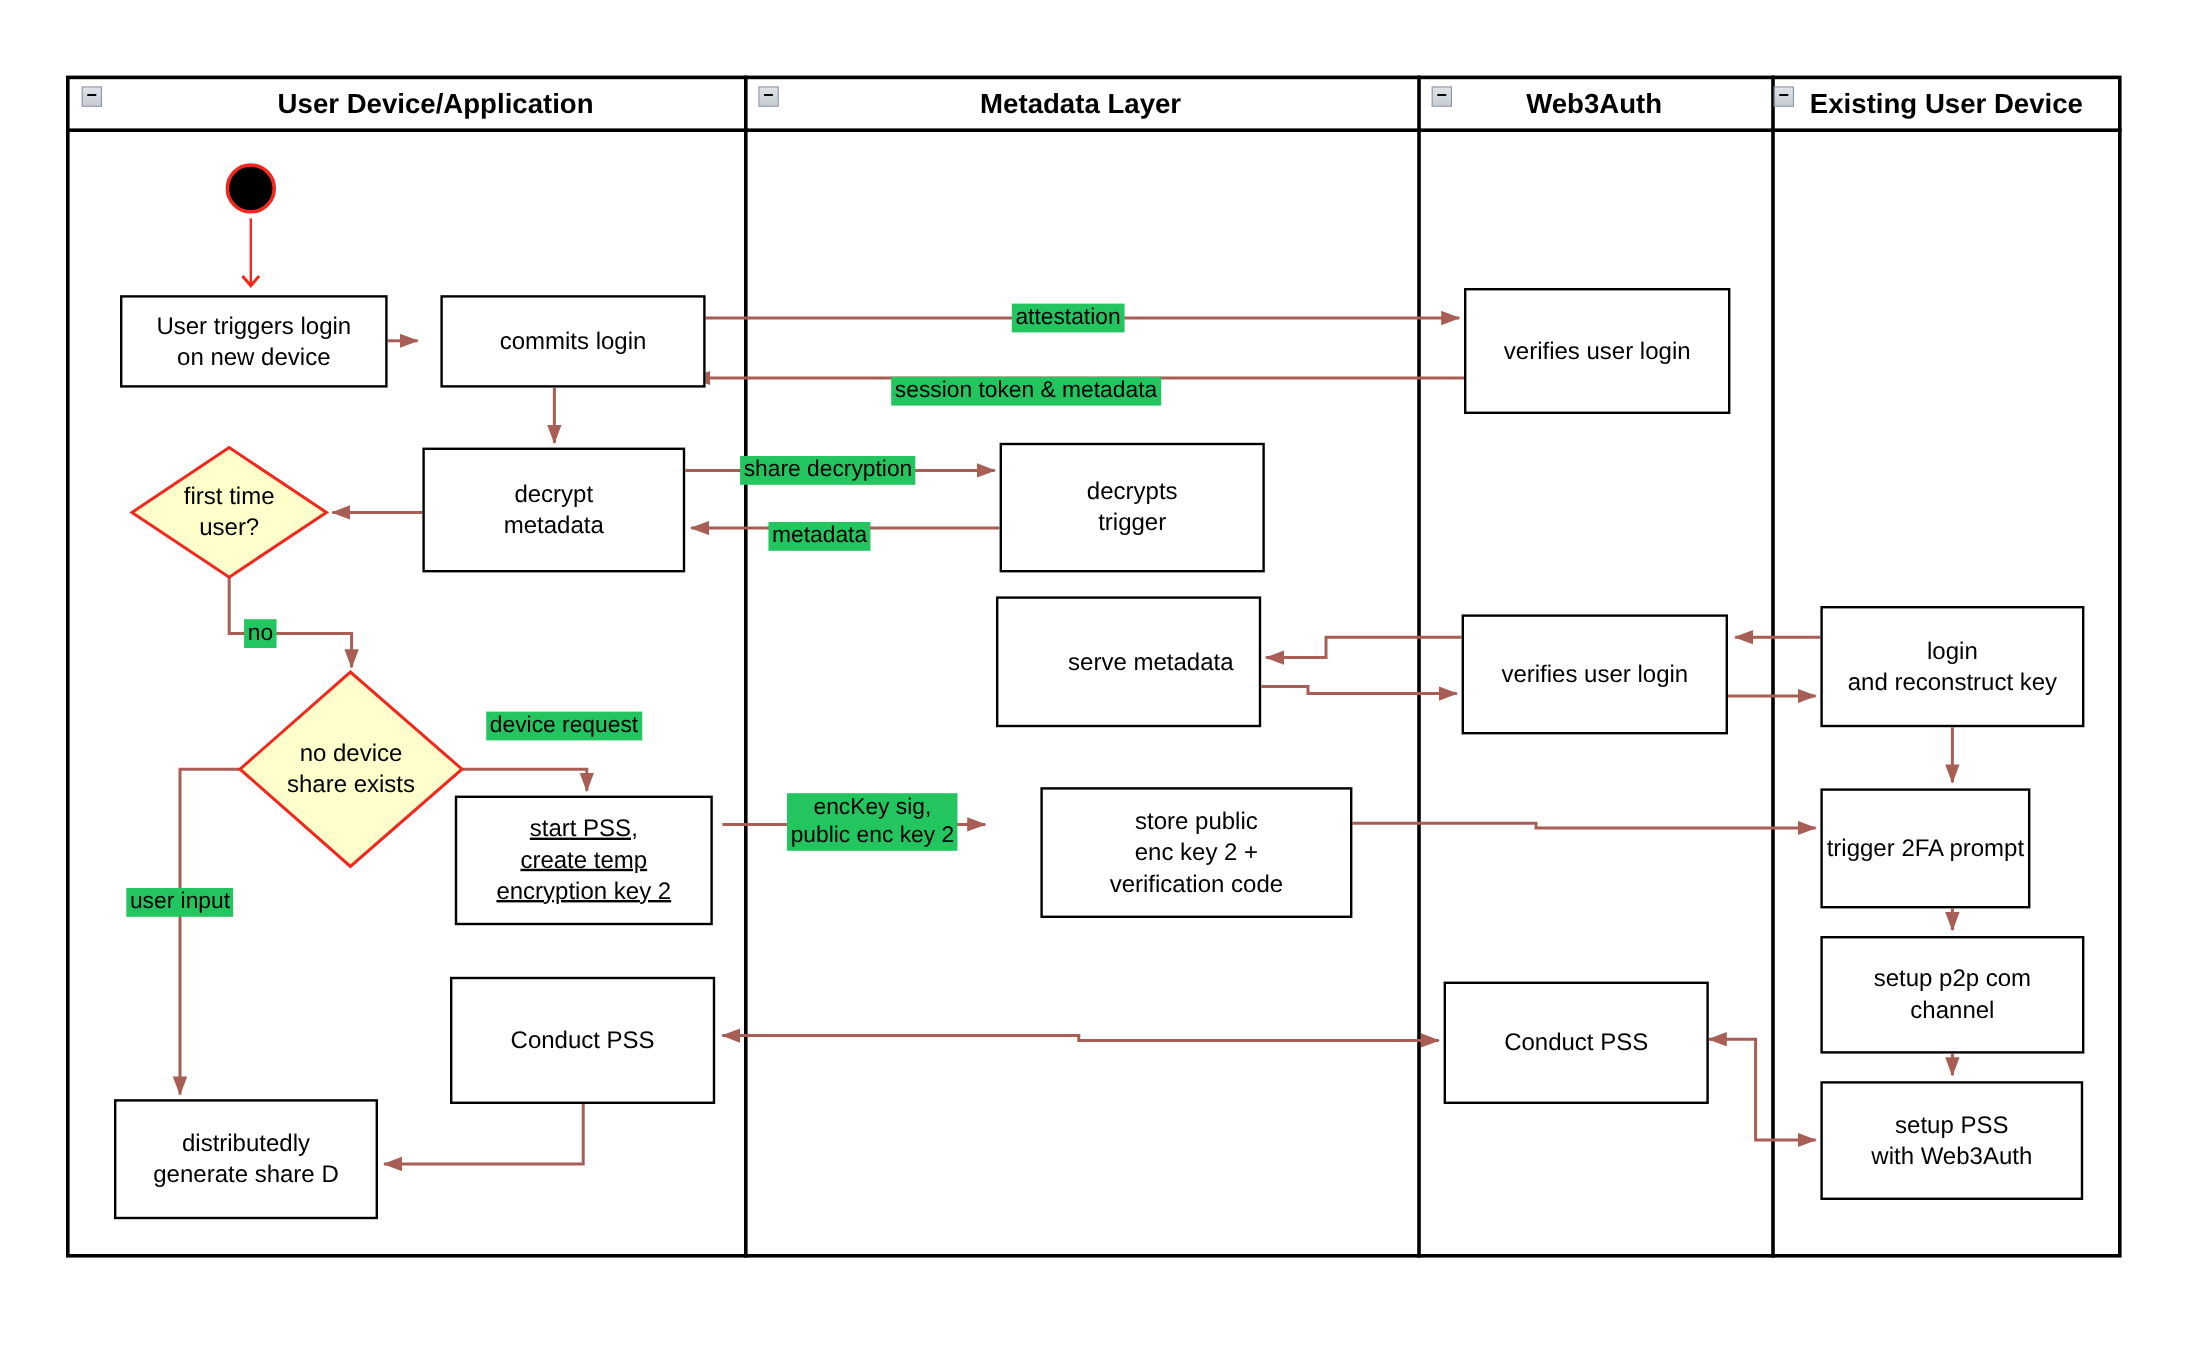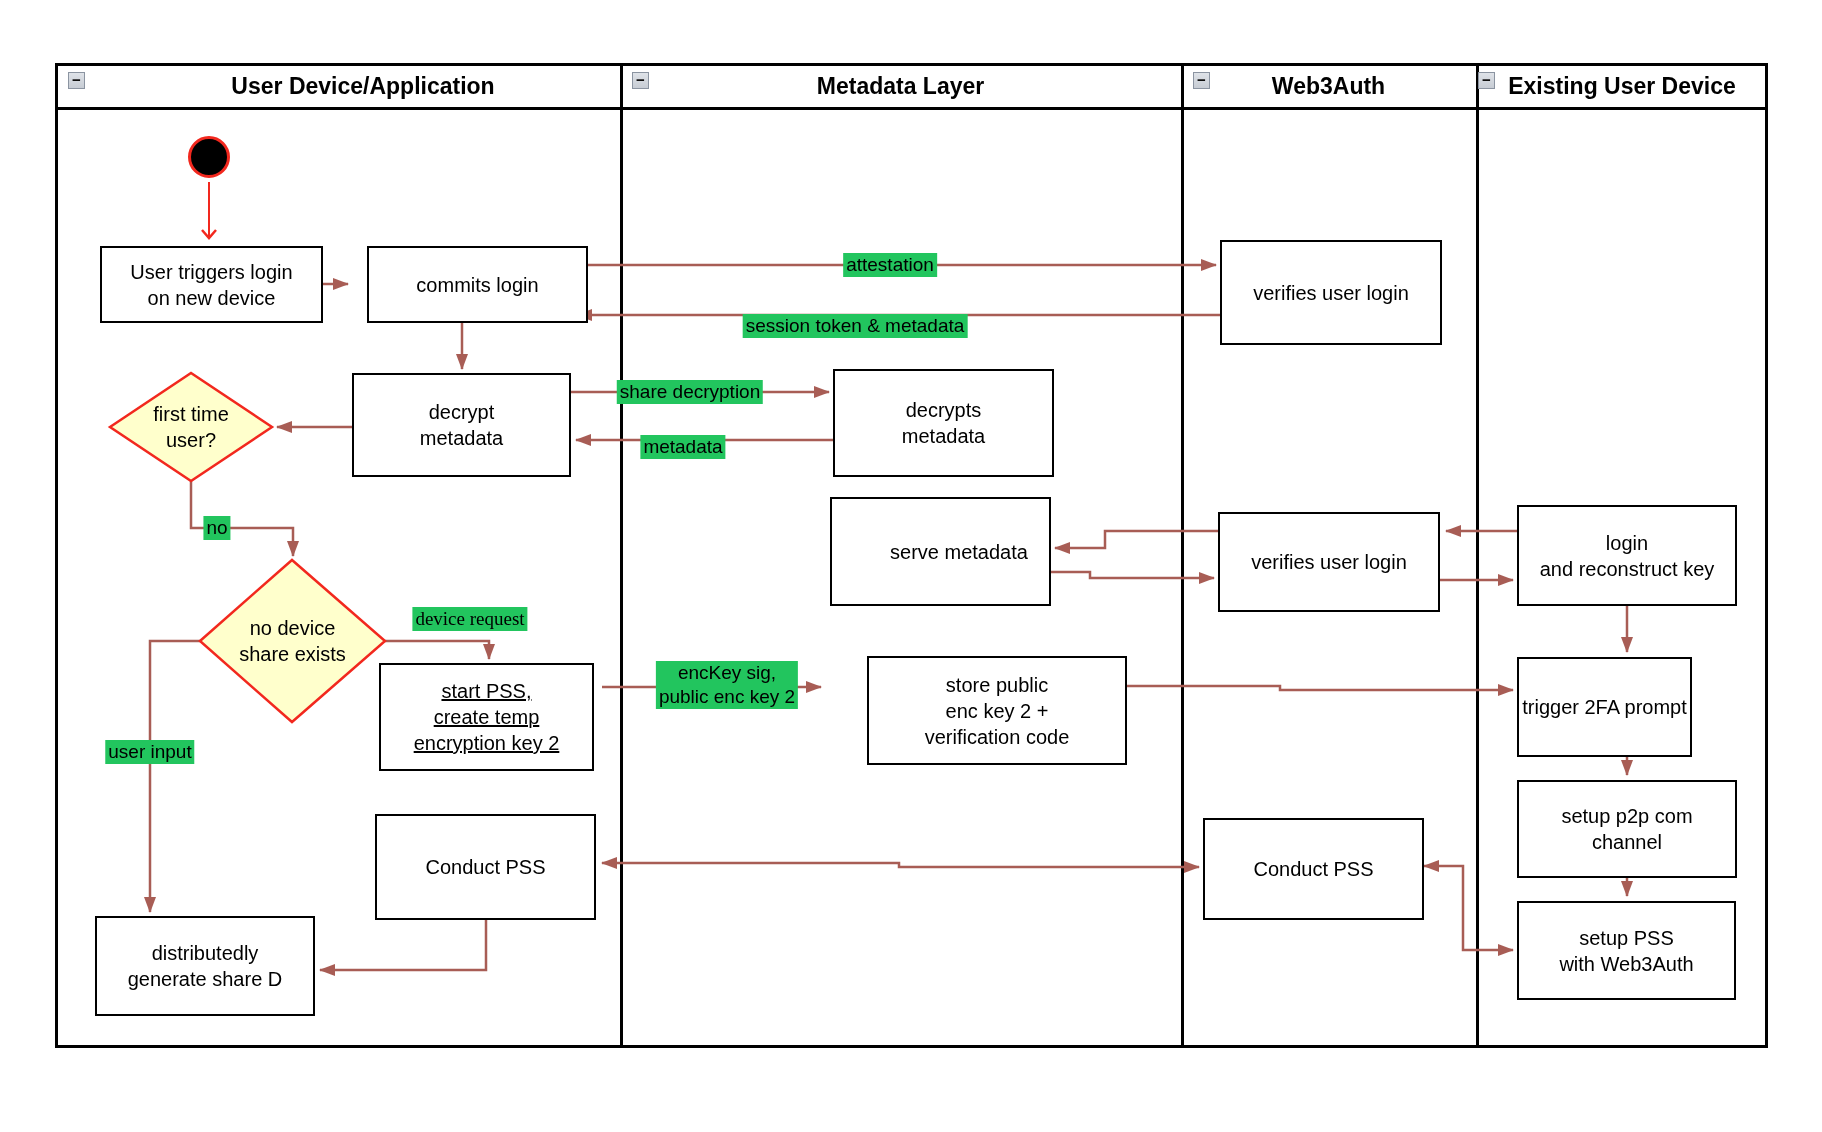--- a/index.html
+++ b/index.html
@@ -113,21 +113,21 @@
   <div class="node" style="left:375px;top:814px;width:221px;height:106px;">Conduct PSS</div>
   <div class="node" style="left:95px;top:916px;width:220px;height:100px;">distributedly
 generate share D</div>
 
   <div class="diamond-label" style="left:110px;top:373px;width:162px;height:108px;">first time
 user?</div>
   <div class="diamond-label" style="left:200px;top:560px;width:185px;height:162px;">no device
 share exists</div>
 
   <div class="node" style="left:833px;top:369px;width:221px;height:108px;">decrypts
-metadata</div>
+trigger</div>
   <div class="node" style="left:830px;top:497px;width:221px;height:109px;padding-left:37px;">serve metadata</div>
   <div class="node" style="left:867px;top:656px;width:260px;height:109px;">store public
 enc key 2 +
 verification code</div>
 
   <div class="node" style="left:1220px;top:240px;width:222px;height:105px;">verifies user login</div>
   <div class="node" style="left:1218px;top:512px;width:222px;height:100px;">verifies user login</div>
   <div class="node" style="left:1203px;top:818px;width:221px;height:102px;">Conduct PSS</div>
 
   <div class="node" style="left:1517px;top:505px;width:220px;height:101px;">login
@@ -136,18 +136,18 @@
   <div class="node" style="left:1517px;top:780px;width:220px;height:98px;">setup p2p com
 channel</div>
   <div class="node" style="left:1517px;top:901px;width:219px;height:99px;">setup PSS
 with Web3Auth</div>
 
   <div class="edge-label" style="left:890px;top:265px;">attestation</div>
   <div class="edge-label" style="left:855px;top:326px;">session token &amp; metadata</div>
   <div class="edge-label" style="left:690px;top:392px;">share decryption</div>
   <div class="edge-label" style="left:683px;top:447px;">metadata</div>
   <div class="edge-label" style="left:217px;top:528px;">no</div>
-  <div class="edge-label" style="left:470px;top:619px;font-family:Liberation Serif, serif;">device request</div>
+  <div class="edge-label" style="left:470px;top:605px;">device request</div>
   <div class="edge-label" style="left:150px;top:752px;">user input</div>
   <div class="edge-label" style="left:727px;top:685px;">encKey sig,
 public enc key 2</div>
 
 </div>
 
 </body></html>

